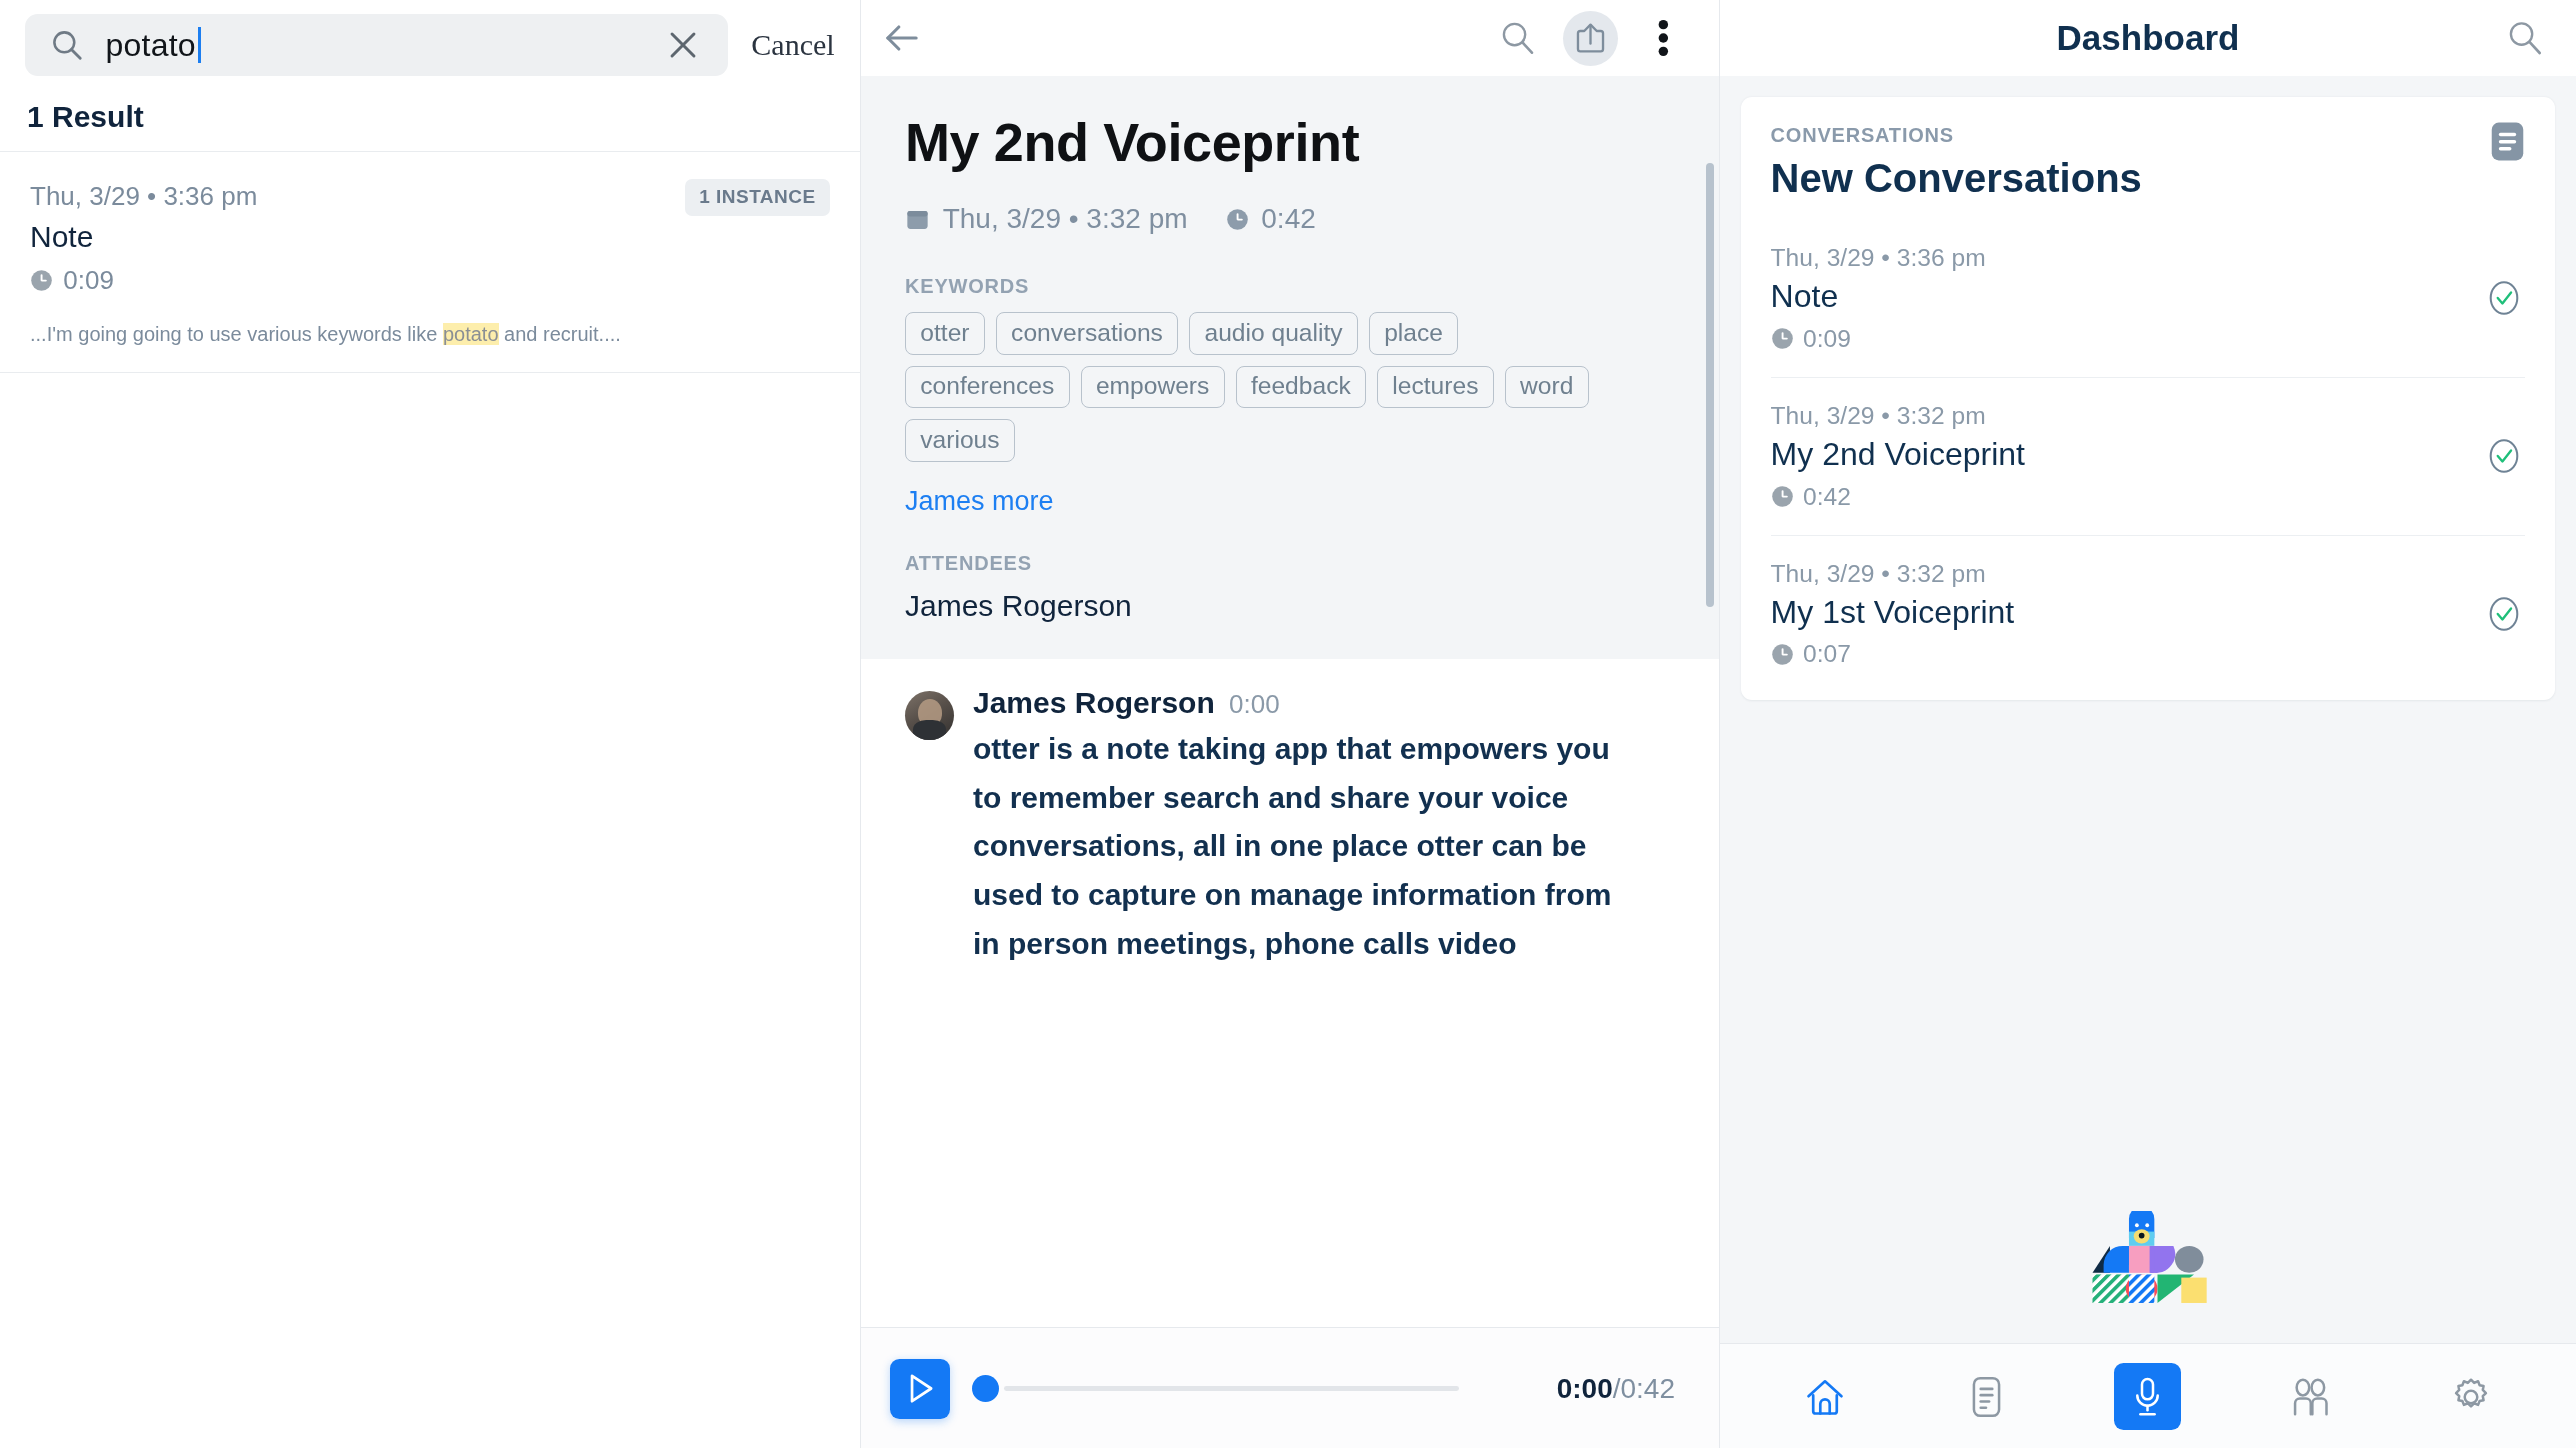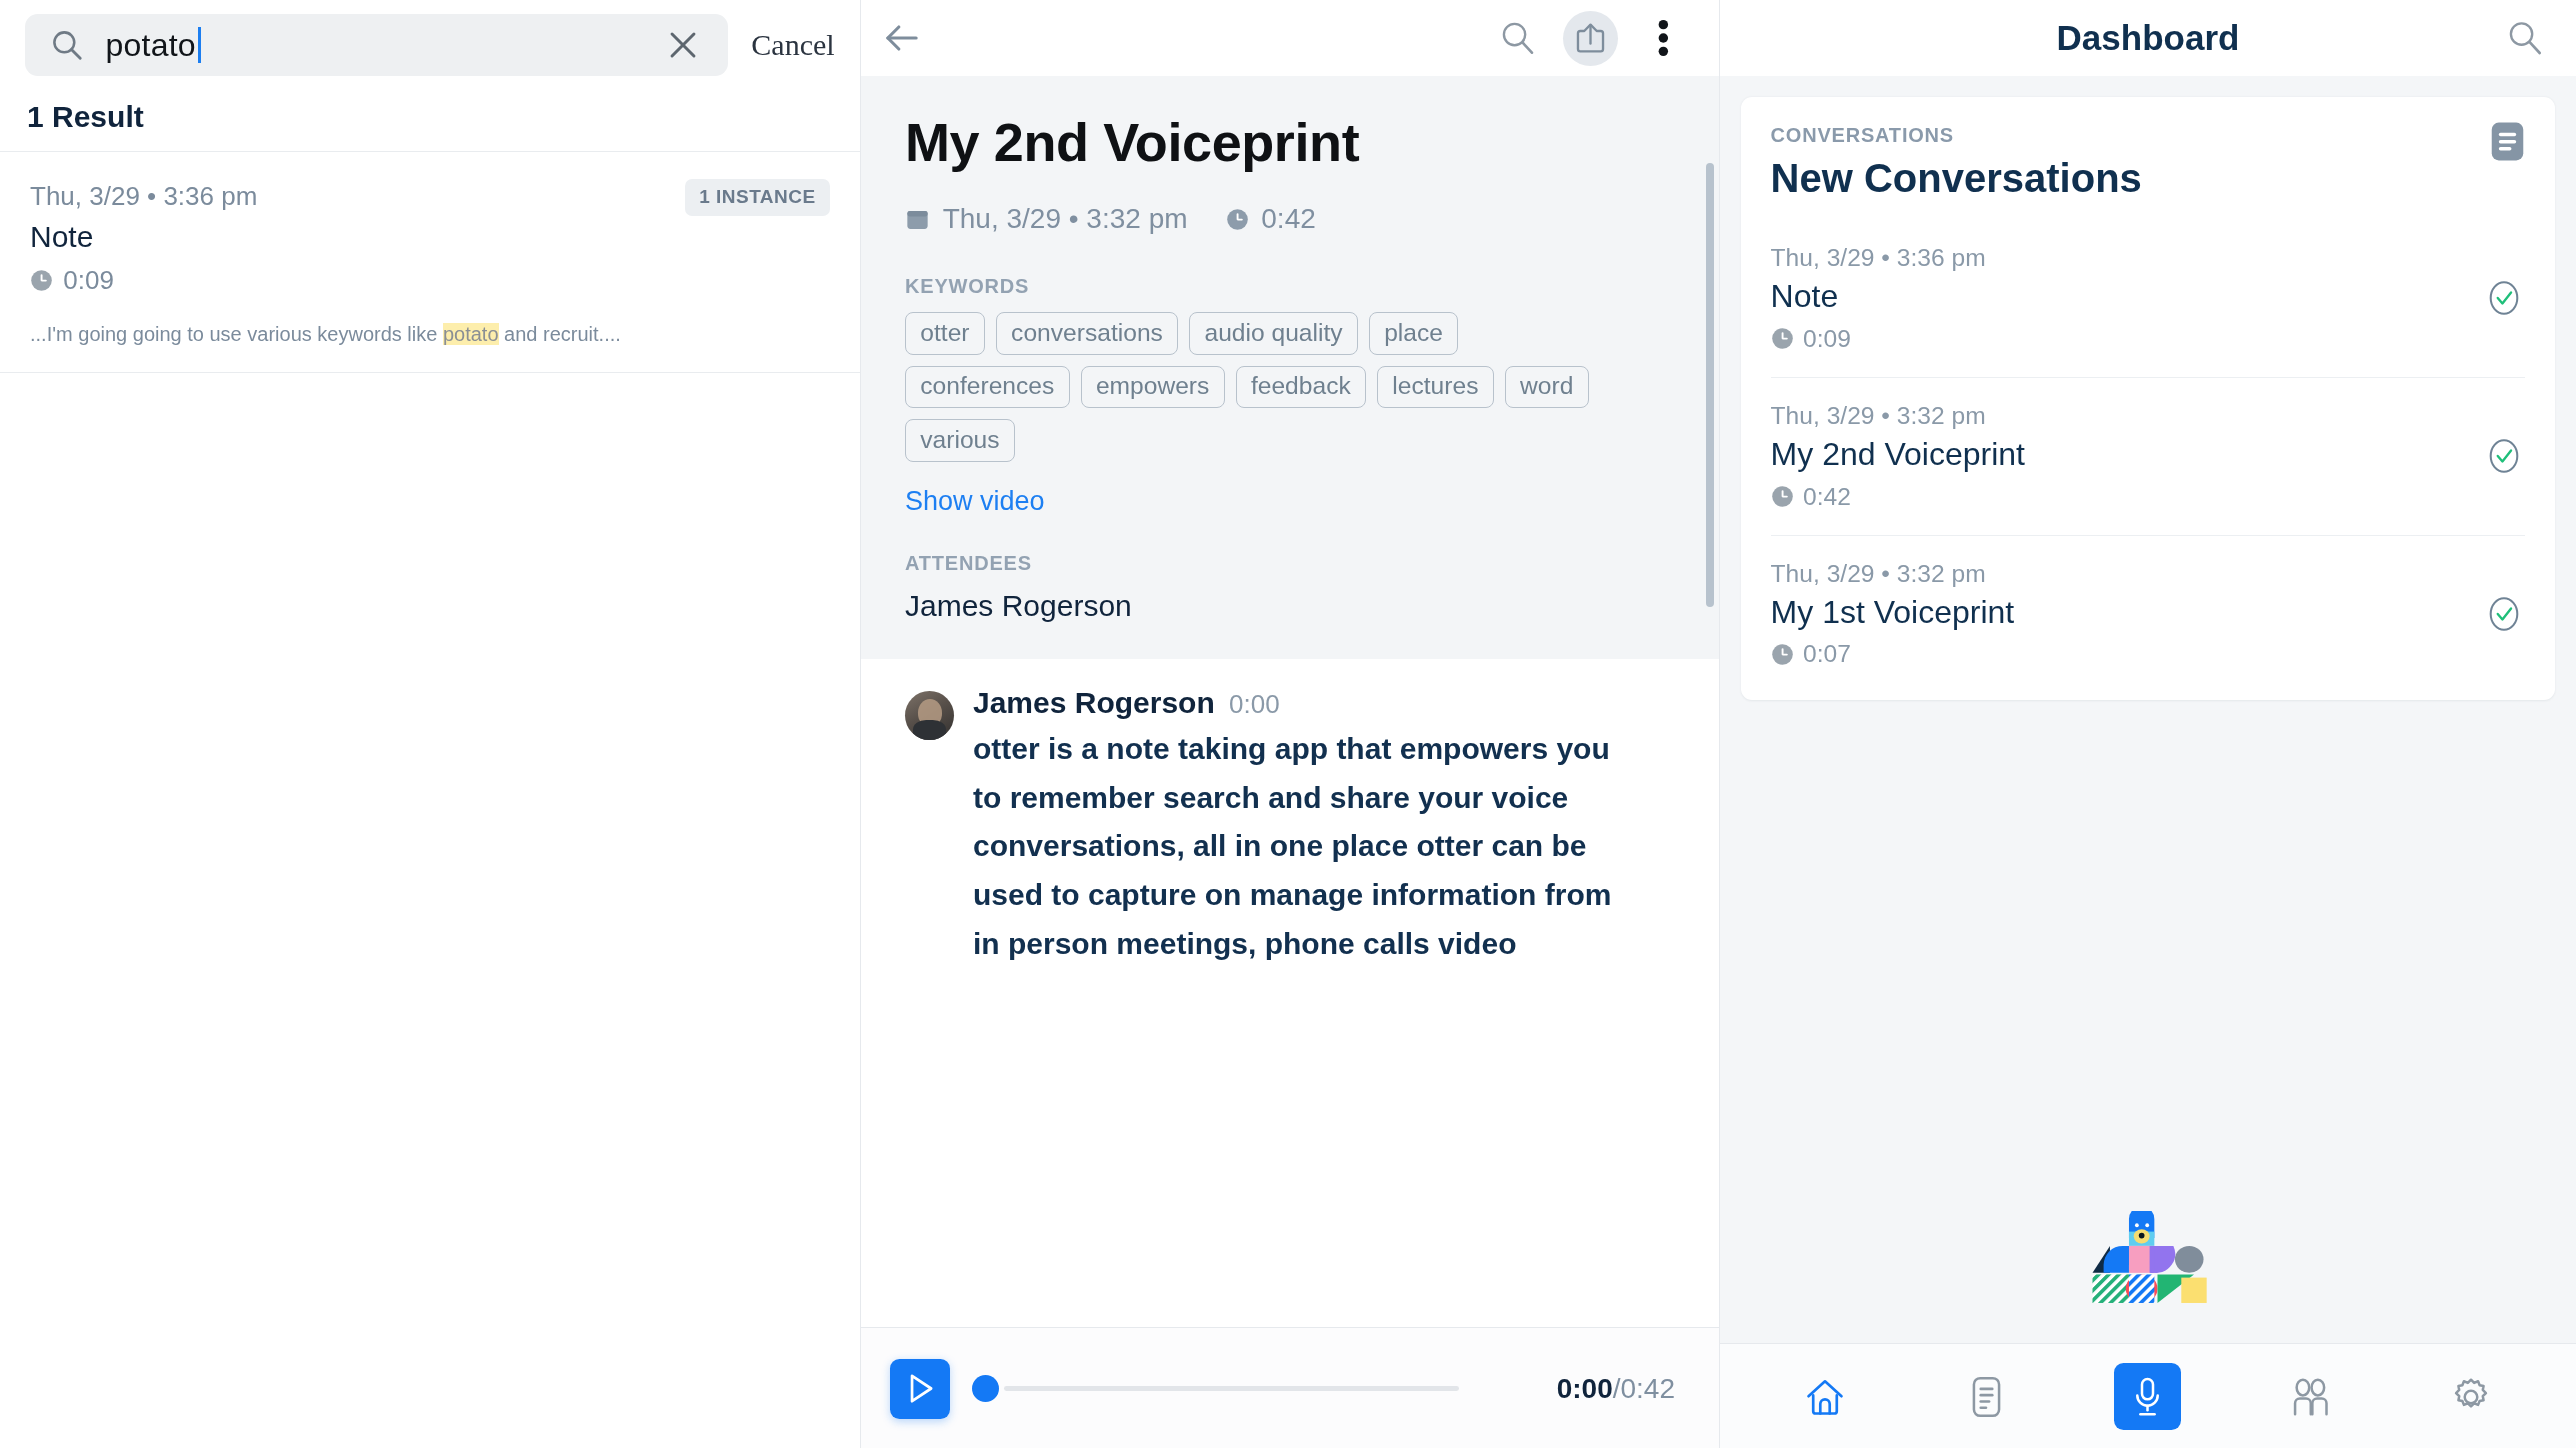--- a/index.html
+++ b/index.html
@@ -375,21 +375,21 @@
             <div class="kw-chip">conversations</div>
             <div class="kw-chip">audio quality</div>
             <div class="kw-chip">place</div>
             <div class="kw-chip">conferences</div>
             <div class="kw-chip">empowers</div>
             <div class="kw-chip">feedback</div>
             <div class="kw-chip">lectures</div>
             <div class="kw-chip">word</div>
             <div class="kw-chip">various</div>
           </div>
-        <div class="show-more">Show video</div>
+        <div class="show-more">James more</div>
 
         <div class="attendees-block">
           <div class="sec-label">ATTENDEES</div>
           <div class="attendee-name">James Rogerson</div>
         </div>
       </div>
 
       <div class="transcript">
         <div class="tr-block">
           <div class="avatar"></div>

